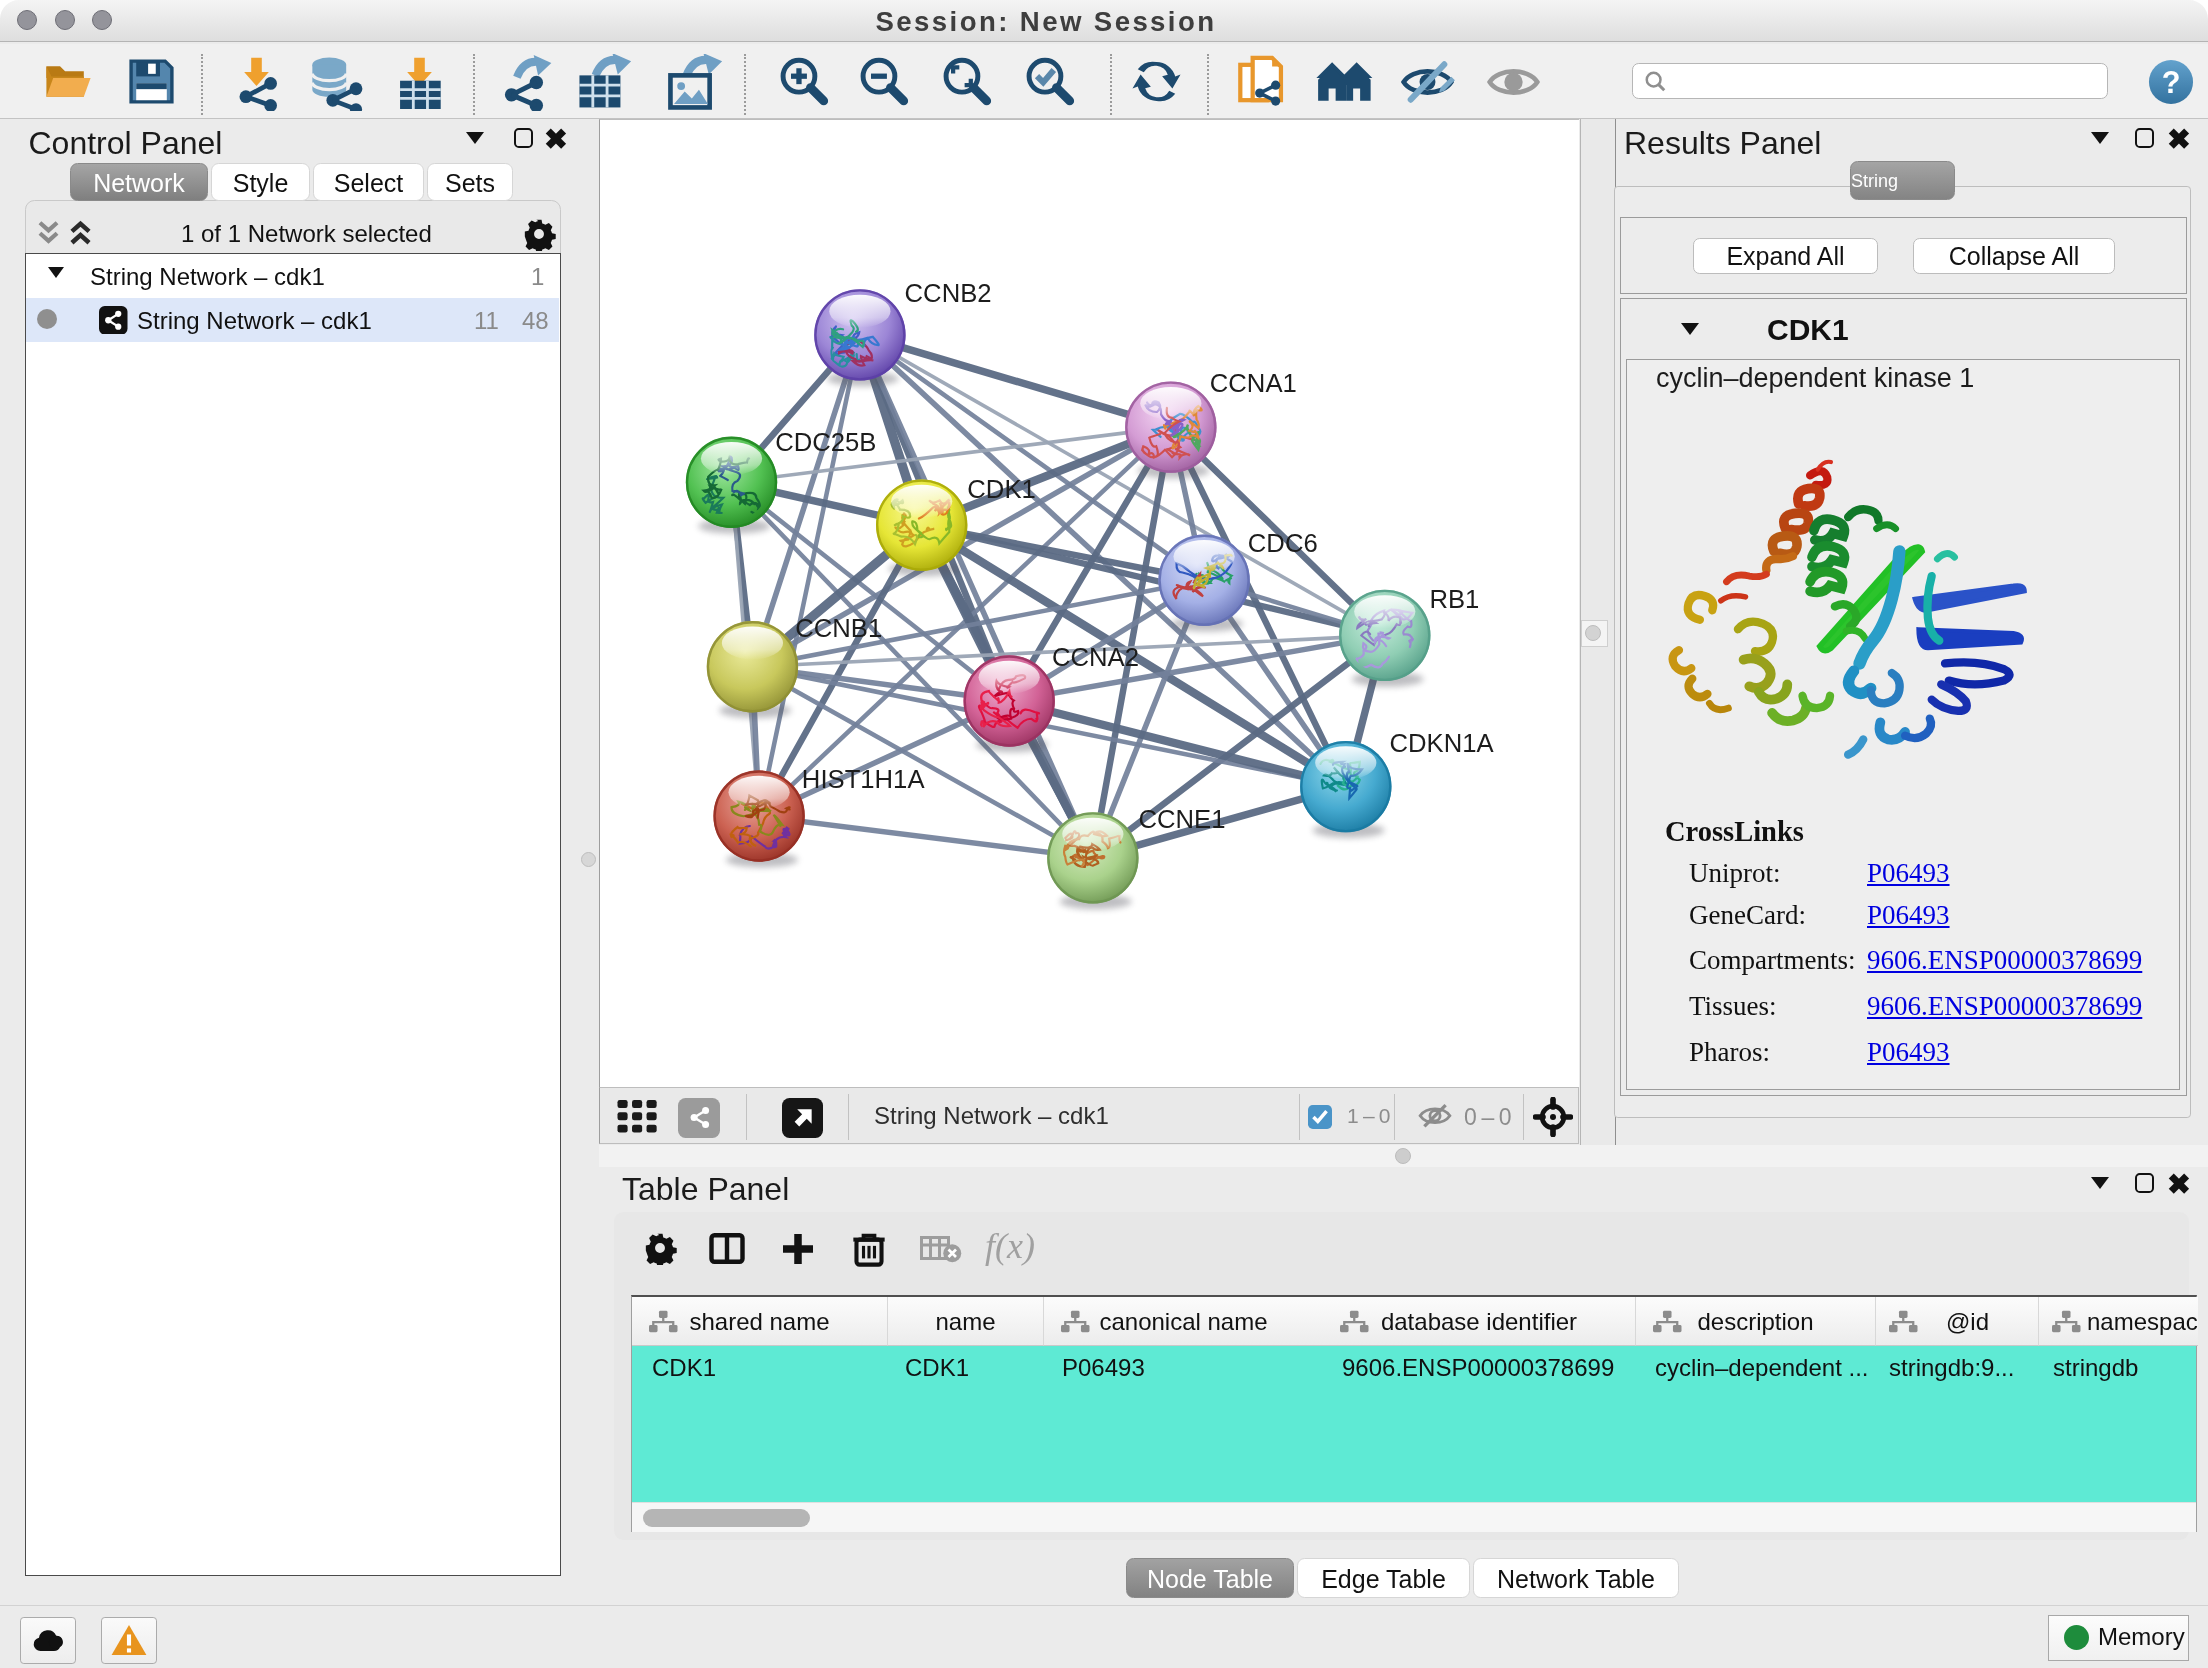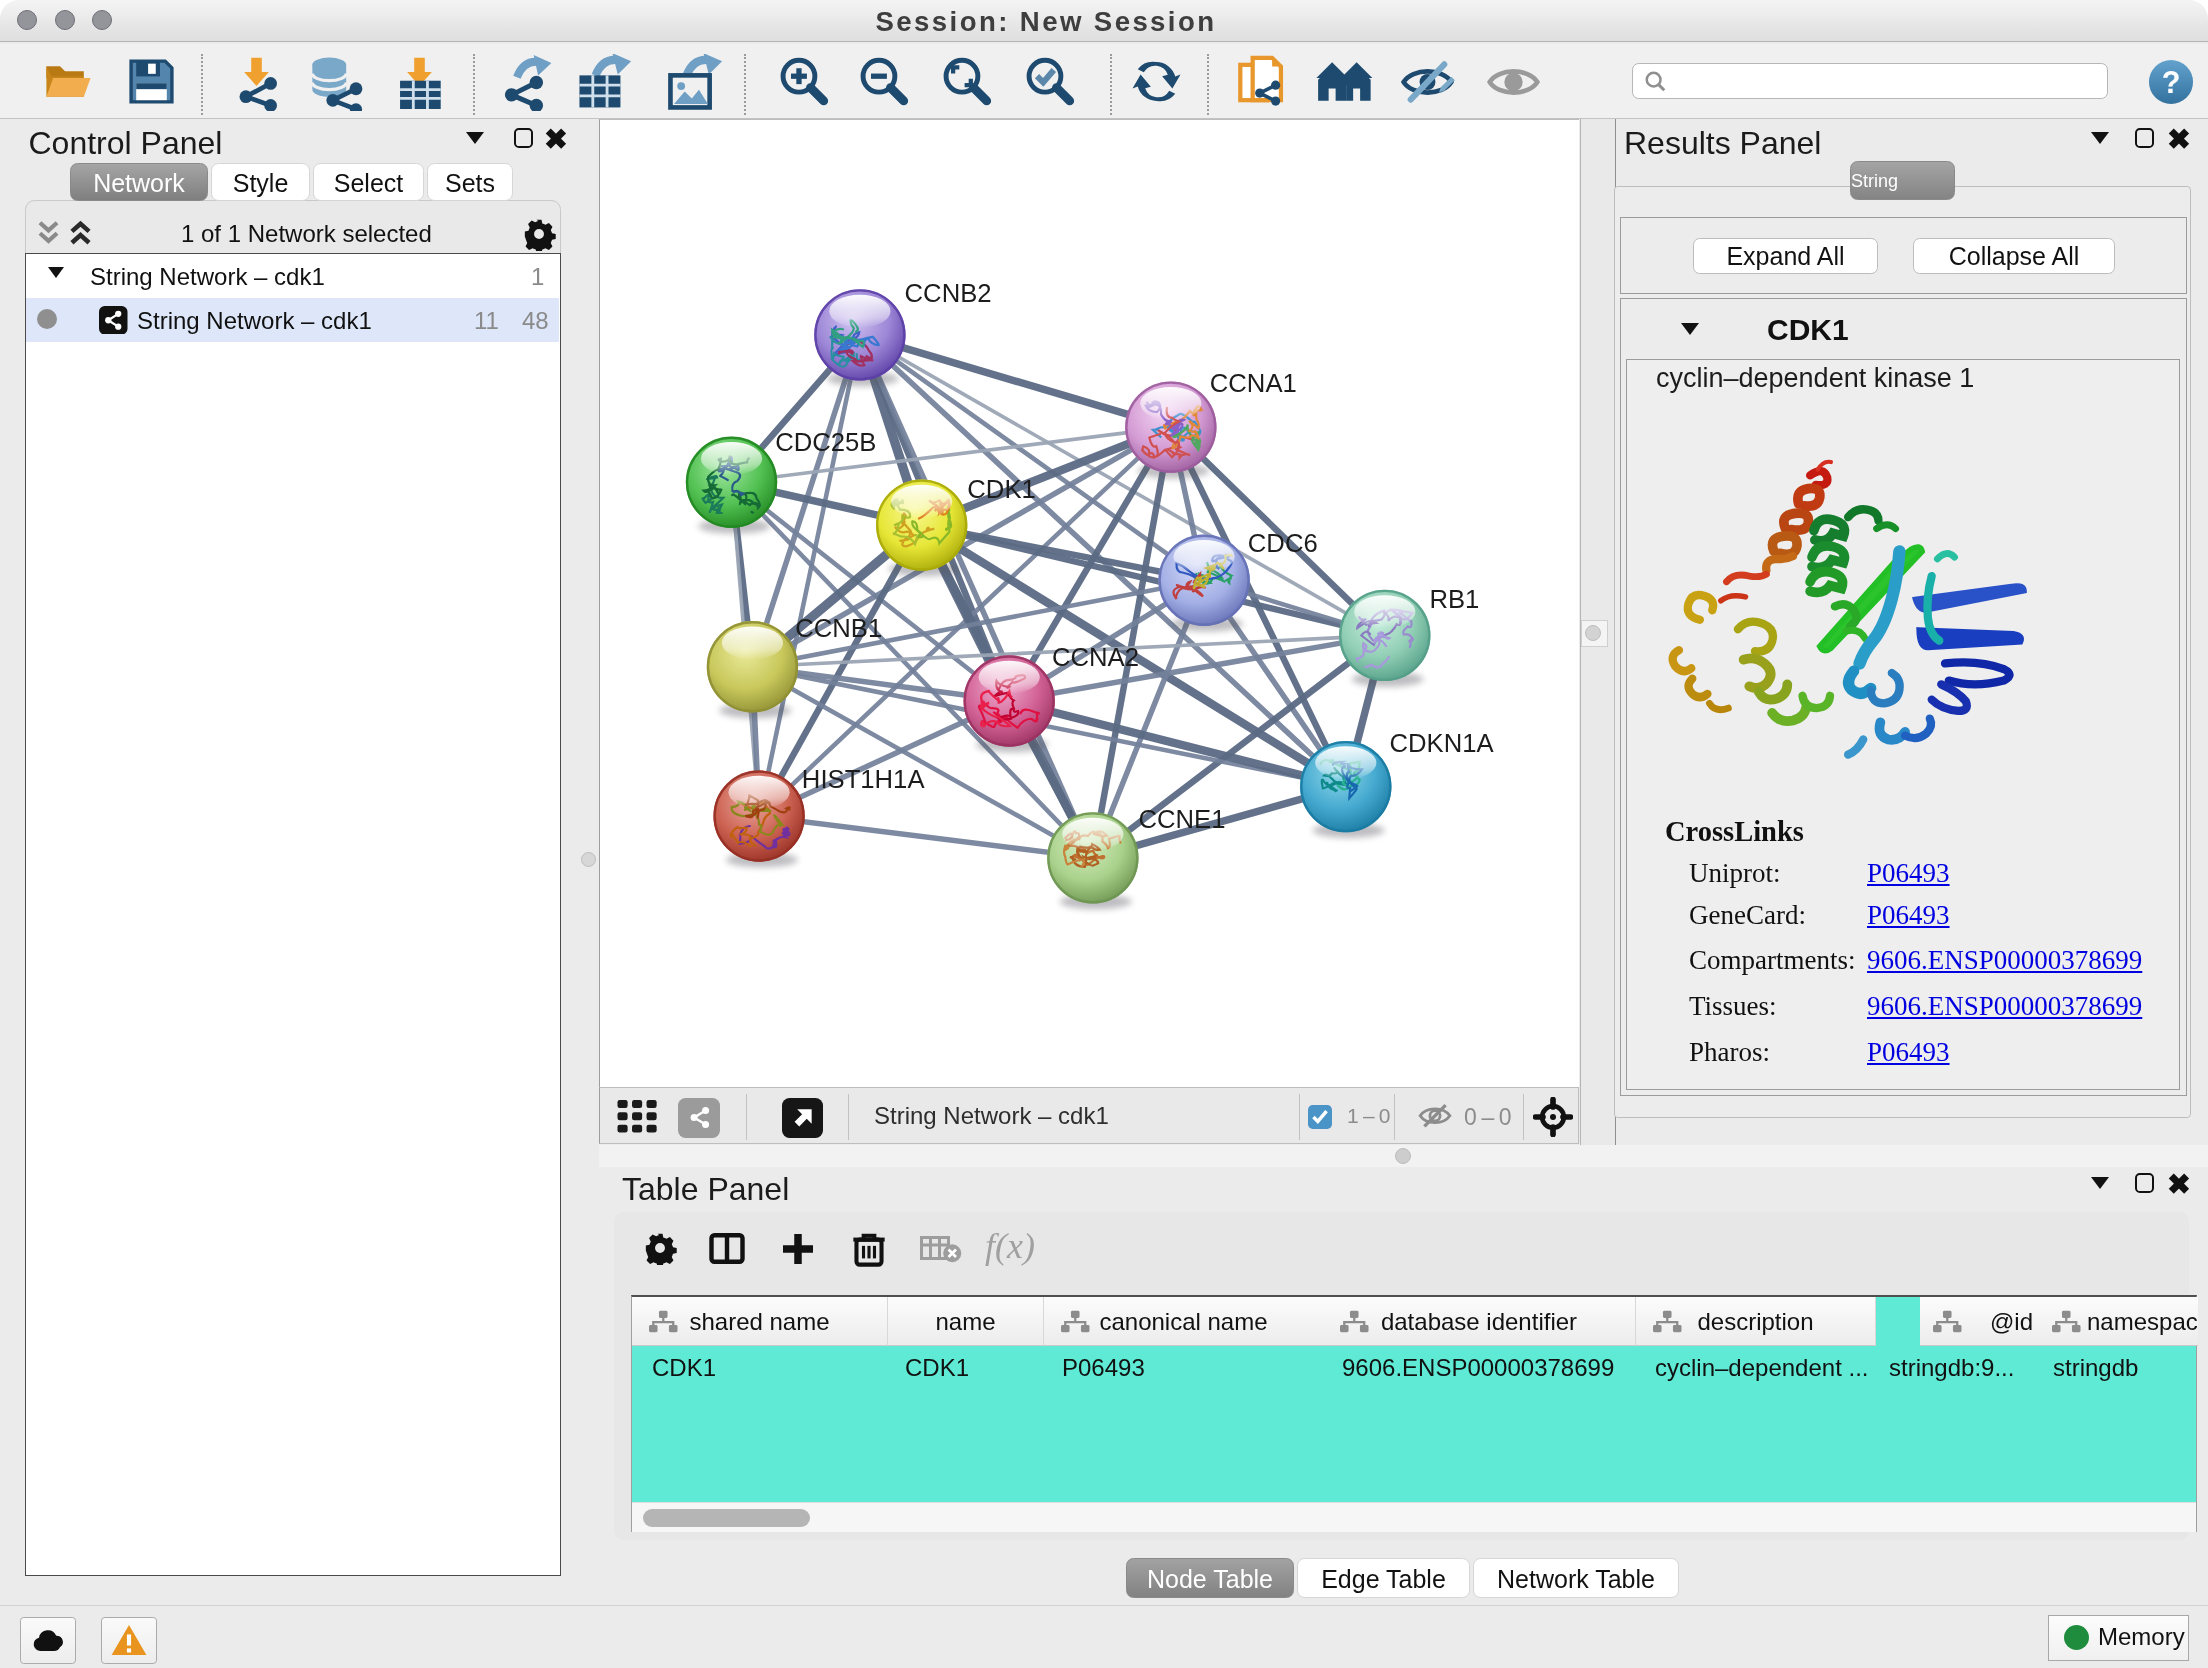--- a/index.html
+++ b/index.html
@@ -825,21 +825,21 @@
           <rect x="7" y="1" width="6" height="5" rx="1"></rect>
           <rect x="0" y="11" width="6" height="5" rx="1"></rect>
           <rect x="14" y="11" width="6" height="5" rx="1"></rect>
         </g>
         <g stroke="#8c8c8c" stroke-width="1.6" fill="none">
           <path d="M10 6 v3 M3 11 v-2 h14 v2"></path>
         </g>
       </svg>
     <div style="text-align:center;margin-top:10.5px">description</div>
   </div>
-  <div class="th abs" style="left:1288px;width:163px">
+  <div class="th abs" style="left:1244px;width:163px">
     <svg class="abs" style="left:13.3px;top:12.4px" width="28.5" height="25" viewBox="0 0 20 17">
         <g fill="#8c8c8c">
           <rect x="7" y="1" width="6" height="5" rx="1"></rect>
           <rect x="0" y="11" width="6" height="5" rx="1"></rect>
           <rect x="14" y="11" width="6" height="5" rx="1"></rect>
         </g>
         <g stroke="#8c8c8c" stroke-width="1.6" fill="none">
           <path d="M10 6 v3 M3 11 v-2 h14 v2"></path>
         </g>
       </svg>

